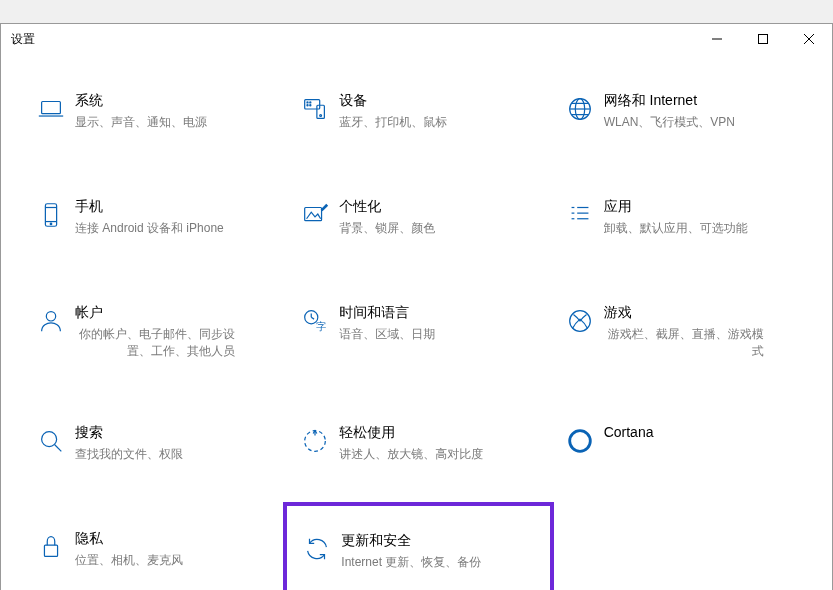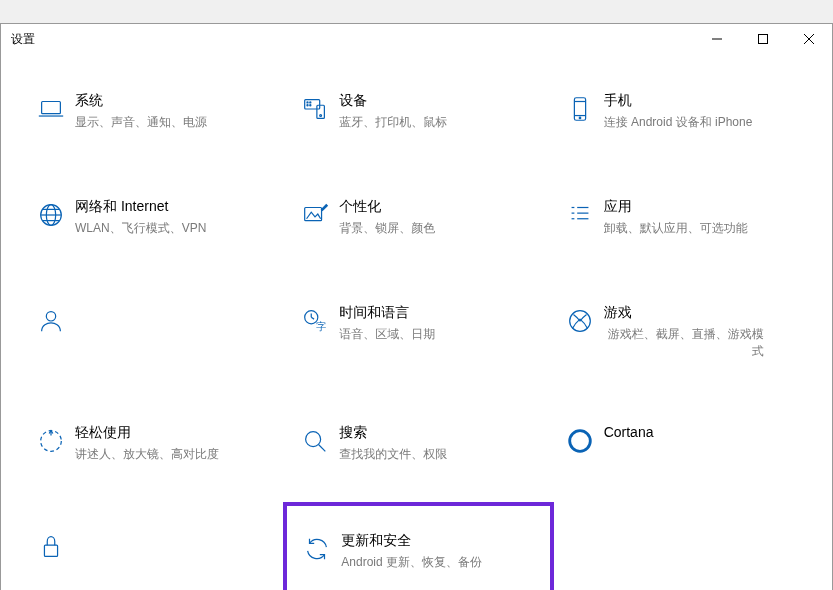--- a/index.html
+++ b/index.html
@@ -153,45 +153,45 @@
         </div>
         <div class="texts">
           <div class="title">设备</div>
           <div class="desc">蓝牙、打印机、鼠标</div>
         </div>
       </div>
 
       <div class="tile">
         <div class="icon-wrap">
           <svg viewBox="0 0 32 32">
-              <rect x="10" y="4" width="12" height="24" rx="2"></rect>
-              <line x1="10" y1="8" x2="22" y2="8"></line>
-              <line x1="10" y1="23" x2="22" y2="23"></line>
-              <circle cx="16" cy="25.5" r="0.8"></circle>
-            </svg>
-        </div>
-        <div class="texts">
-          <div class="title">手机</div>
-          <div class="desc">连接 Android 设备和 iPhone</div>
-        </div>
-      </div>
-
-      <div class="tile">
-        <div class="icon-wrap">
-          <svg viewBox="0 0 32 32">
               <circle cx="16" cy="16" r="11"></circle>
               <ellipse cx="16" cy="16" rx="5" ry="11"></ellipse>
               <line x1="5" y1="16" x2="27" y2="16"></line>
               <line x1="7" y1="10" x2="25" y2="10"></line>
               <line x1="7" y1="22" x2="25" y2="22"></line>
             </svg>
         </div>
         <div class="texts">
           <div class="title">网络和 Internet</div>
           <div class="desc">WLAN、飞行模式、VPN</div>
+        </div>
+      </div>
+
+      <div class="tile">
+        <div class="icon-wrap">
+          <svg viewBox="0 0 32 32">
+              <rect x="10" y="4" width="12" height="24" rx="2"></rect>
+              <line x1="10" y1="8" x2="22" y2="8"></line>
+              <line x1="10" y1="23" x2="22" y2="23"></line>
+              <circle cx="16" cy="25.5" r="0.8"></circle>
+            </svg>
+        </div>
+        <div class="texts">
+          <div class="title">手机</div>
+          <div class="desc">连接 Android 设备和 iPhone</div>
         </div>
       </div>
 
       <div class="tile">
         <div class="icon-wrap">
           <svg viewBox="0 0 32 32">
               <rect x="5" y="8" width="18" height="14" rx="1"></rect>
               <path d="M7 20 L12 13 L16 18 L19 15 L22 20"></path>
               <path d="M22 10 L28 4 L30 6 L24 12 Z" fill="#0a63b5" stroke="none"></path>
             </svg>
@@ -219,20 +219,24 @@
         </div>
       </div>
 
       <div class="tile">
         <div class="icon-wrap">
           <svg viewBox="0 0 32 32">
               <circle cx="16" cy="11" r="5"></circle>
               <path d="M6 27 C6 20 12 18 16 18 C20 18 26 20 26 27"></path>
             </svg>
         </div>
+        <div class="texts">
+          <div class="title">帐户</div>
+          <div class="desc">你的帐户、电子邮件、同步设置、工作、其他人员</div>
+        </div>
       </div>
 
       <div class="tile">
         <div class="icon-wrap">
           <svg viewBox="0 0 32 32">
               <circle cx="12" cy="12" r="7"></circle>
               <line x1="12" y1="8" x2="12" y2="12"></line>
               <line x1="12" y1="12" x2="15" y2="14"></line>
               <text x="17" y="26" font-size="11" fill="#0a63b5" stroke="none" font-family="sans-serif">字</text>
             </svg>
@@ -252,77 +256,81 @@
             </svg>
         </div>
         <div class="texts">
           <div class="title">游戏</div>
           <div class="desc">游戏栏、截屏、直播、游戏模式</div>
         </div>
       </div>
 
       <div class="tile">
         <div class="icon-wrap">
+          <svg viewBox="0 0 32 32">
+              <circle cx="14" cy="14" r="8"></circle>
+              <line x1="20" y1="20" x2="27" y2="27"></line>
+            </svg>
+        </div>
+        <div class="texts">
+          <div class="title">搜索</div>
+          <div class="desc">查找我的文件、权限</div>
+        </div>
+      </div>
+
+      <div class="tile">
+        <div class="icon-wrap">
           <svg viewBox="0 0 32 32" stroke-dasharray="3 2">
               <circle cx="16" cy="16" r="11" stroke-dasharray="4 3"></circle>
               <path d="M16 5 L16 10" stroke-dasharray="0"></path>
               <path d="M14 8 L16 5 L18 8" stroke-dasharray="0" fill="none"></path>
             </svg>
         </div>
         <div class="texts">
           <div class="title">轻松使用</div>
           <div class="desc">讲述人、放大镜、高对比度</div>
         </div>
       </div>
 
       <div class="tile">
         <div class="icon-wrap">
           <svg viewBox="0 0 32 32">
-              <circle cx="14" cy="14" r="8"></circle>
-              <line x1="20" y1="20" x2="27" y2="27"></line>
-            </svg>
-        </div>
-        <div class="texts">
-          <div class="title">搜索</div>
-          <div class="desc">查找我的文件、权限</div>
-        </div>
-      </div>
-
-      <div class="tile">
-        <div class="icon-wrap">
-          <svg viewBox="0 0 32 32">
               <circle cx="16" cy="16" r="11" stroke-width="3"></circle>
             </svg>
         </div>
         <div class="texts">
           <div class="title">Cortana</div>
         </div>
       </div>
 
       <div class="tile">
         <div class="icon-wrap">
           <svg viewBox="0 0 32 32">
               <rect x="9" y="14" width="14" height="12" rx="1"></rect>
               <path d="M12 14 L12 10 C12 7 14 5 16 5 C18 5 20 7 20 10 L20 14"></path>
             </svg>
+        </div>
+        <div class="texts">
+          <div class="title">隐私</div>
+          <div class="desc">位置、相机、麦克风</div>
         </div>
       </div>
 
       <div class="tile highlight">
         <div class="icon-wrap">
           <svg viewBox="0 0 32 32">
               <path d="M26 14 A10 10 0 0 0 8 10"></path>
               <polyline points="8,5 8,10 13,10"></polyline>
               <path d="M6 18 A10 10 0 0 0 24 22"></path>
               <polyline points="24,27 24,22 19,22"></polyline>
             </svg>
         </div>
         <div class="texts">
           <div class="title">更新和安全</div>
-          <div class="desc">Android 更新、恢复、备份</div>
+          <div class="desc">Internet 更新、恢复、备份</div>
         </div>
       </div>
 
       <div></div>
 
     </div>
   </div>
 </div>
 
 </body></html>

